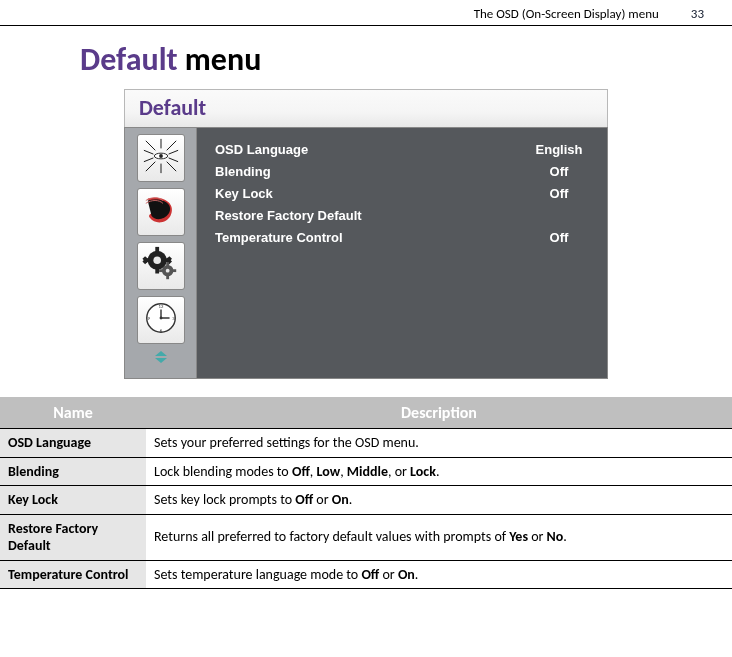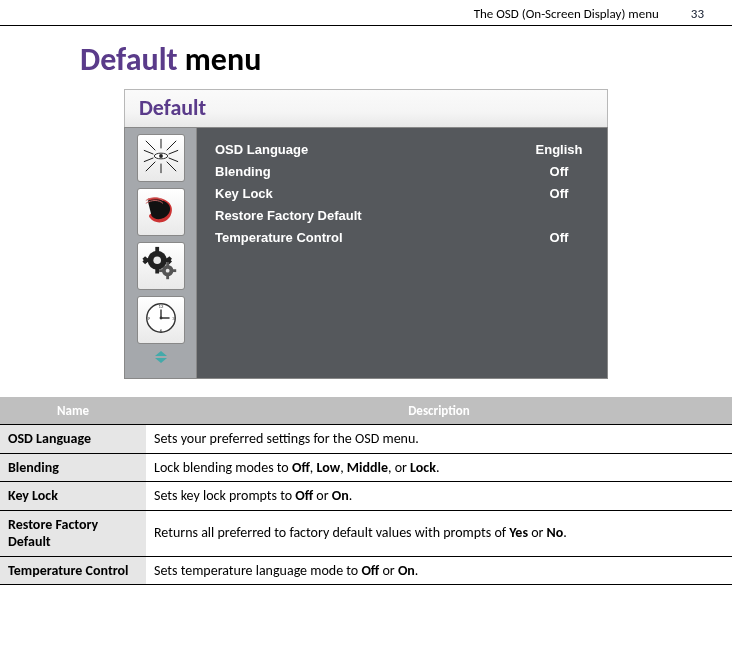--- a/index.html
+++ b/index.html
@@ -108,21 +108,21 @@
     border-collapse: collapse;
     font-size: 14px;
     font-family: "Gill Sans", "Gill Sans MT", Calibri, sans-serif;
   }
   .desc-table th {
     background: #bfbfbf;
     color: #fff;
     text-align: center;
     font-weight: 700;
     padding: 6px 8px;
-    font-size: 13px;
+    font-size: 16px;
   }
   .desc-table th.name-col { width: 146px; }
   .desc-table td {
     padding: 5px 8px;
     vertical-align: middle;
     border-top: 1px solid #000;
     line-height: 1.25;
   }
   .desc-table tr:last-child td { border-bottom: 1px solid #000; }
   .desc-table td.name-cell {

